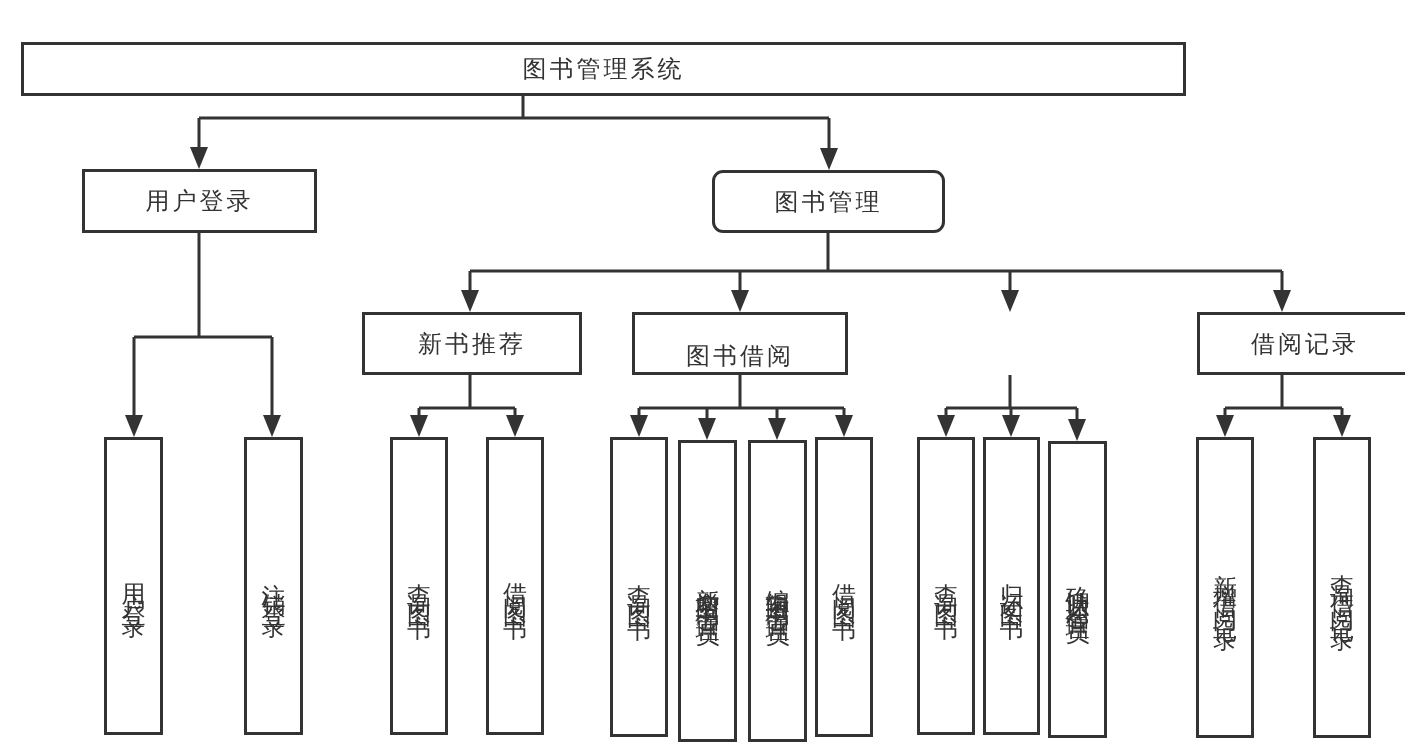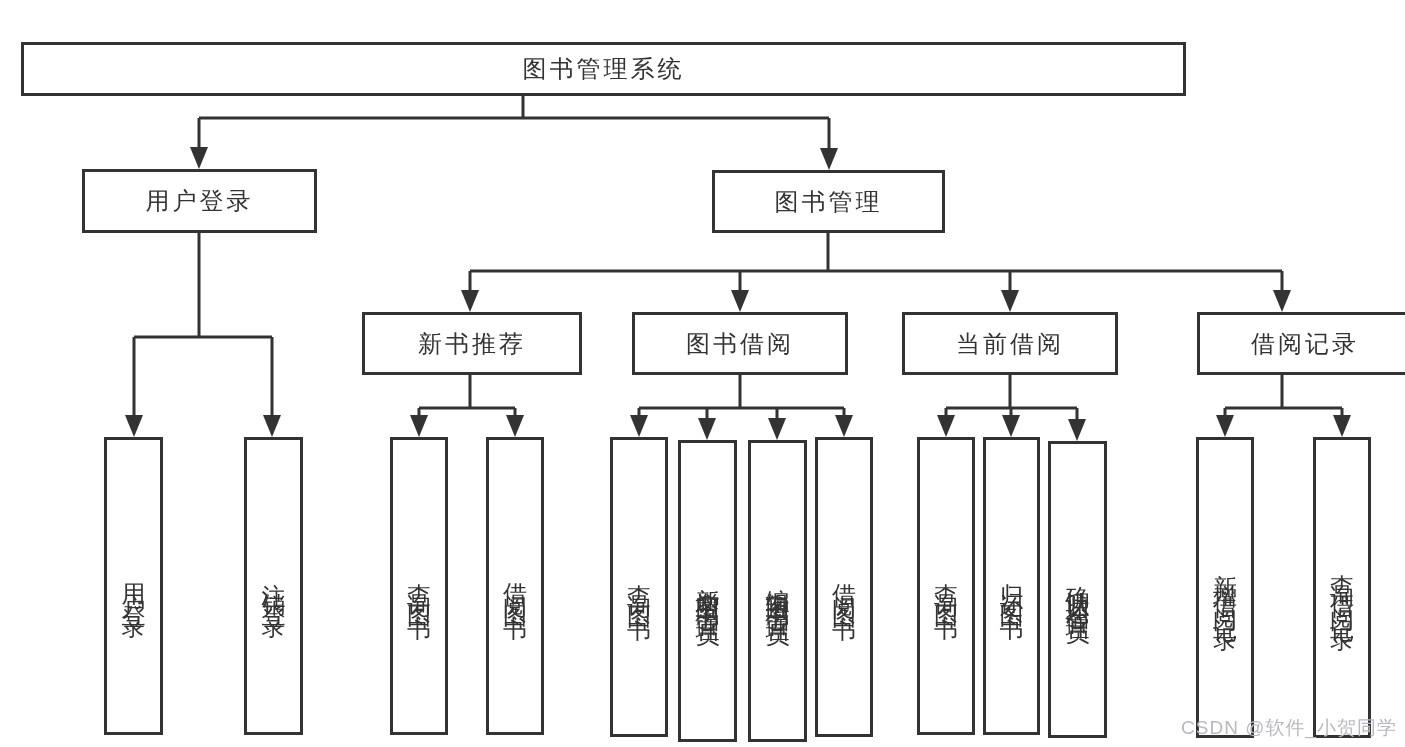--- a/index.html
+++ b/index.html
@@ -58,23 +58,23 @@
     letter-spacing: 11px;
     line-height: 1;
     white-space: nowrap;
   }
   .vbox span.long {
     letter-spacing: 5px;
   }
   
   #root        { left: 21px;   top: 18px;  width: 1165px; height: 54px; margin-top: 24px; }
   #n-user      { left: 82px;   top: 169px; width: 235px;  height: 64px; }
-  #n-bookmgmt  { left: 712px;  top: 170px; width: 233px;  height: 63px; }
+  #n-bookmgmt  { left: 712px;  top: 170px; width: 233px;  height: 63px; border-radius: 11px; }
   #n-newbook   { left: 362px;  top: 312px; width: 220px;  height: 63px; }
-  #n-bookborrow{ left: 632px;  top: 312px; width: 216px;  height: 63px; }
+  #n-bookborrow{ left: 632px;  top: 312px; width: 216px;  height: 63px; align-items: flex-end; }
   #n-current   { left: 902px;  top: 312px; width: 216px;  height: 63px; }
   #n-record    { left: 1174px; top: 312px; width: 216px;  height: 63px; margin-left: 23px; }
   #l-userlogin { left: 104px;  top: 437px; width: 59px;   height: 298px; }
   #l-logout    { left: 244px;  top: 437px; width: 59px;   height: 298px; }
   #l-recquery  { left: 390px;  top: 437px; width: 58px;   height: 298px; }
   #l-recborrow { left: 486px;  top: 437px; width: 58px;   height: 298px; }
   #l-bbquery   { left: 610px;  top: 437px; width: 58px;   height: 300px; }
   #l-bbadd     { left: 678px;  top: 440px; width: 59px;   height: 302px; }
   #l-bbedit    { left: 748px;  top: 440px; width: 59px;   height: 302px; }
   #l-bbborrow  { left: 815px;  top: 437px; width: 58px;   height: 300px; }
@@ -145,23 +145,20 @@
   <div class="box hbox" id="n-bookmgmt">
     <span>图书管理</span>
   </div>
 
   <div class="box hbox" id="n-newbook">
     <span>新书推荐</span>
   </div>
   <div class="box hbox" id="n-bookborrow">
     <span>图书借阅</span>
   </div>
-  <div class="box hbox" id="n-current">
-    <span>当前借阅</span>
-  </div>
   <div class="box hbox" id="n-record">
     <span>借阅记录</span>
   </div>
 
   <div class="box vbox" id="l-userlogin">
     <span>用户登录</span>
   </div>
   <div class="box vbox" id="l-logout">
     <span>注销登录</span>
   </div>
@@ -196,14 +193,13 @@
     <span class="long">确认归还（管理员）</span>
   </div>
 
   <div class="box vbox" id="l-bradd">
     <span>新增借阅记录</span>
   </div>
   <div class="box vbox" id="l-brquery">
     <span>查询借阅记录</span>
   </div>
 
-  <div class="watermark">CSDN @软件_小贺同学</div>
 </div>
 
 </body></html>

